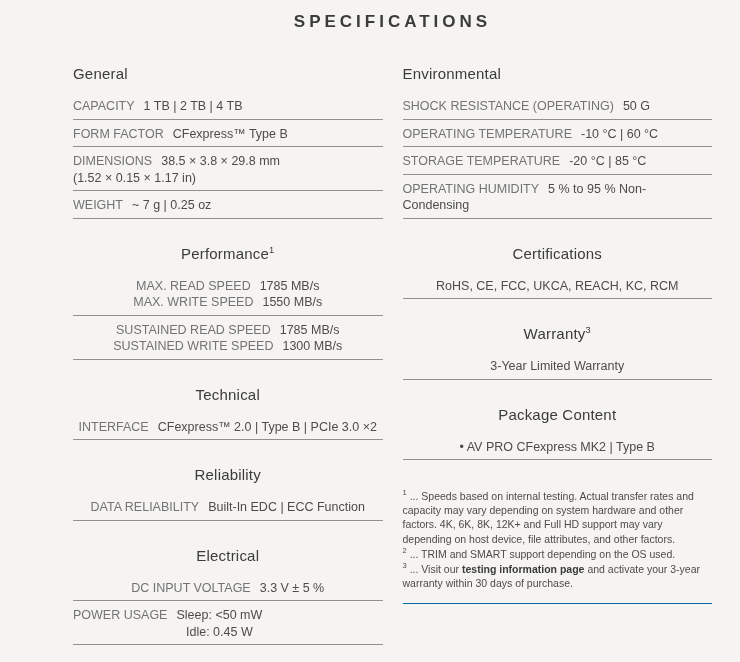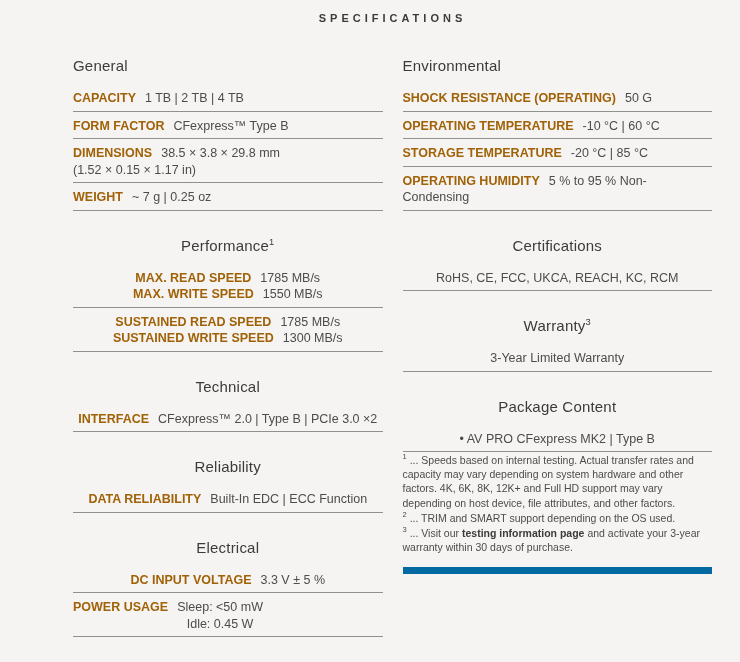--- a/index.html
+++ b/index.html
@@ -6,43 +6,44 @@
   html, body { background: #f5f4f2; }
   body {
     width: 740px; height: 662px; overflow: hidden;
     font-family: "Liberation Sans", sans-serif;
     color: #4d4c4a;
   }
   .content { margin-left: 73px; margin-right: 28px; }
   .page-title {
     padding-top: 12px;
     text-align: center;
-    font-size: 11px; font-weight: 700;
+    font-size: 17px; font-weight: 700;
     letter-spacing: 4px;
     color: #3b3b39;
   }
   .columns { display: flex; gap: 20px; margin-top: 33px; }
   .col { flex: 1; min-width: 0; }
   section + section { margin-top: 26px; text-align: center; }
   h2 {
     font-size: 15px; font-weight: 400; color: #3b3b39;
     letter-spacing: 0.2px; margin-bottom: 10px;
   }
   h2 sup { font-size: 62%; }
   .row {
     padding: 6px 0 4px;
     border-bottom: 1px solid #90908e;
     font-size: 12.5px; line-height: 1.32; color: #4d4c4a;
   }
-  .lbl { font-weight: 700; color: #a16207; margin-right: 9px; }
+  .lbl { font-weight: 400; color: #737373; margin-right: 9px; }
   .row-flex { display: flex; }
   .row-flex .lbl { flex: none; }
   .footnotes {
+    margin-top: 28px;
     padding-bottom: 12px;
-    border-bottom: 7px solid #0369a1;
+    border-bottom: 1px solid #0369a1;
     font-size: 10.5px; line-height: 1.38; color: #4d4c4a;
   }
   .footnotes sup { font-size: 72%; }
   .note-link { font-weight: 700; color: #3b3b39; cursor: pointer; }
 </style>
 </head>
 <body>
 
 <div class="content">
 

